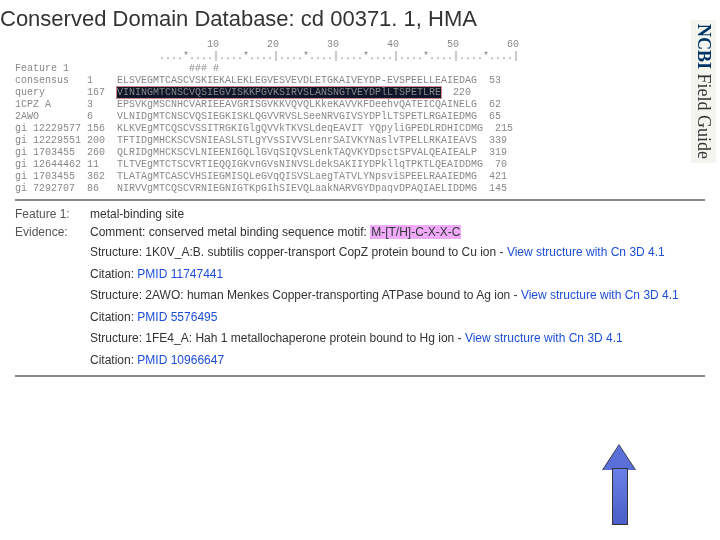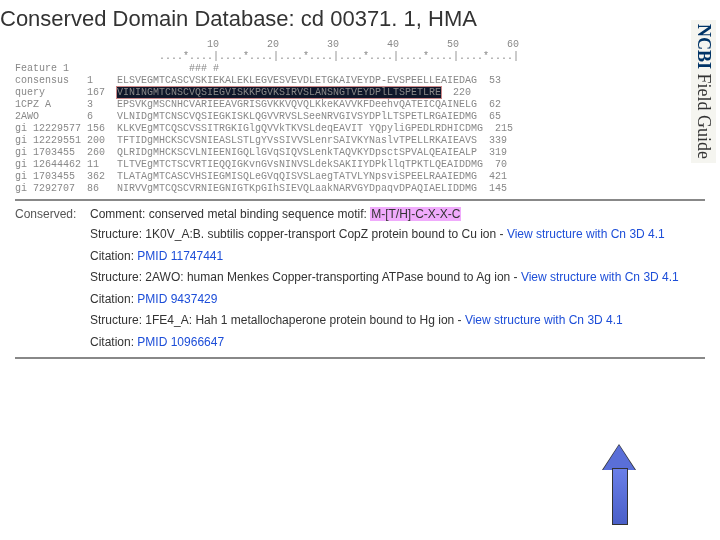--- a/index.html
+++ b/index.html
@@ -47,30 +47,34 @@
 gi 12644462 11   TLTVEgMTCTSCVRTIEQQIGKvnGVsNINVSLdekSAKIIYDPkllqTPKTLQEAIDDMG  70
 gi 1703455  362  TLATAgMTCASCVHSIEGMISQLeGVqQISVSLaegTATVLYNpsviSPEELRAAIEDMG  421
 gi 7292707  86   NIRVVgMTCQSCVRNIEGNIGTKpGIhSIEVQLaakNARVGYDpaqvDPAQIAELIDDMG  145
 </pre>
 </div>
 
 <hr class="hr">
 
 <div class="feat">
   <div class="feat-row">
-    <div class="feat-label">Conserved:</div>
+    <div class="feat-label">Feature 1:</div>
+    <div class="feat-val">metal-binding site</div>
+  </div>
+  <div class="feat-row">
+    <div class="feat-label">Evidence:</div>
     <div class="feat-val">
       <span>Comment: conserved metal binding sequence motif: </span><span class="motif">M-[T/H]-C-X-X-C</span>
     </div>
   </div>
   <div class="indent-block" id="entries">
       <p><span>Structure: 1K0V_A:B. subtilis copper-transport CopZ protein bound to Cu ion - </span><span class="link">View structure with Cn 3D 4.1</span></p>
       <p><span>Citation: </span><span class="link">PMID 11747441</span></p>
       <p><span>Structure: 2AWO: human Menkes Copper-transporting ATPase bound to Ag ion - </span><span class="link">View structure with Cn 3D 4.1</span></p>
-      <p><span>Citation: </span><span class="link">PMID 9437429</span></p>
+      <p><span>Citation: </span><span class="link">PMID 5576495</span></p>
       <p><span>Structure: 1FE4_A: Hah 1 metallochaperone protein bound to Hg ion - </span><span class="link">View structure with Cn 3D 4.1</span></p>
       <p><span>Citation: </span><span class="link">PMID 10966647</span></p>
     </div>
 </div>
 
 <hr class="hr">
 
 <div class="arrow">
   <div class="arrow-head-border"></div>
   <div class="arrow-head"></div>

